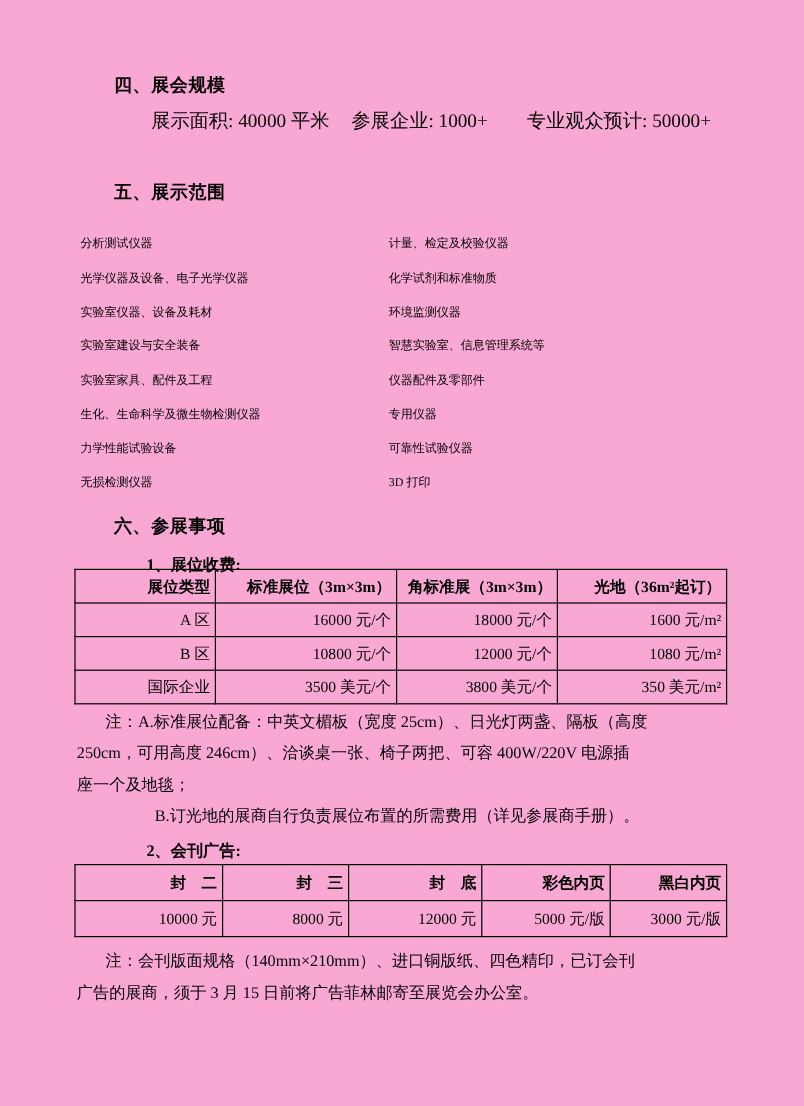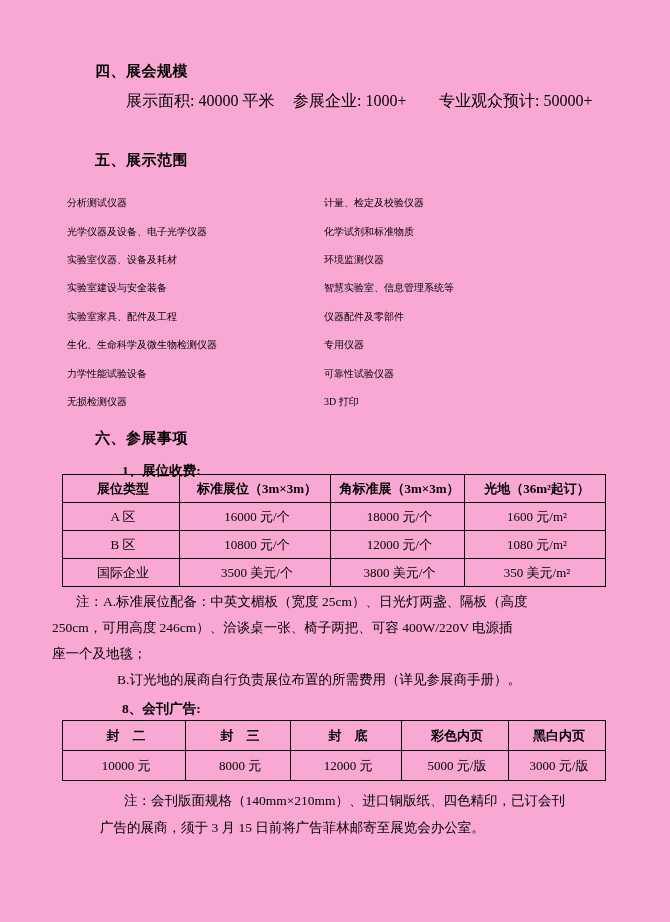--- a/index.html
+++ b/index.html
@@ -51,32 +51,32 @@
     left: 62px;
     border-collapse: collapse;
     table-layout: fixed;
     font-size: 13px;
   }
   #booth-table   { top: 474px; width: 543px; }
   #journal-table { top: 720px; width: 543px; }
   th, td {
     border: 1.5px solid #000000;
     padding: 0 4px 0 8px;
-    text-align: center;
+    text-align: right;
     vertical-align: middle;
     white-space: nowrap;
     overflow: hidden;
   }
   th { font-weight: bold; }
   #booth-table tr   { height: 28px; }
   #journal-table tr { height: 30px; }
 
-  .notes { position: absolute; left: 52px; width: 548px; font-size: 13.5px; }
+  .notes { position: absolute; left: 64px; width: 548px; font-size: 13.5px; }
   #booth-notes   { top: 589px; line-height: 26px; }
-  #journal-notes { top: 787px; line-height: 27px; margin-left: 48px; }
+  #journal-notes { top: 787px; line-height: 27px; }
   .note-line { white-space: nowrap; }
   .ind-note { padding-left: 24px; }
   .ind-b    { padding-left: 65px; }
 </style>
 </head>
 <body>
 
 <div class="page">
 
   <div class="sec-heading" id="h-scale">四、展会规模</div>
@@ -163,21 +163,21 @@
   </tbody>
     </table>
 
   <div class="notes" id="booth-notes">
     <div class="note-line ind-note">注：A.标准展位配备：中英文楣板（宽度 25cm）、日光灯两盏、隔板（高度</div>
     <div class="note-line">250cm，可用高度 246cm）、洽谈桌一张、椅子两把、可容 400W/220V 电源插</div>
     <div class="note-line">座一个及地毯；</div>
     <div class="note-line ind-b">B.订光地的展商自行负责展位布置的所需费用（详见参展商手册）。</div>
   </div>
 
-  <div class="sub-heading" id="sub-journal">8、会刊广告:</div>
+  <div class="sub-heading" id="sub-journal">2、会刊广告:</div>
 
   <table id="journal-table">
     <colgroup>
       <col style="width:123px">
         <col style="width:105px">
         <col style="width:111px">
         <col style="width:107px">
         <col style="width:97px">
     </colgroup>
     <tbody>

